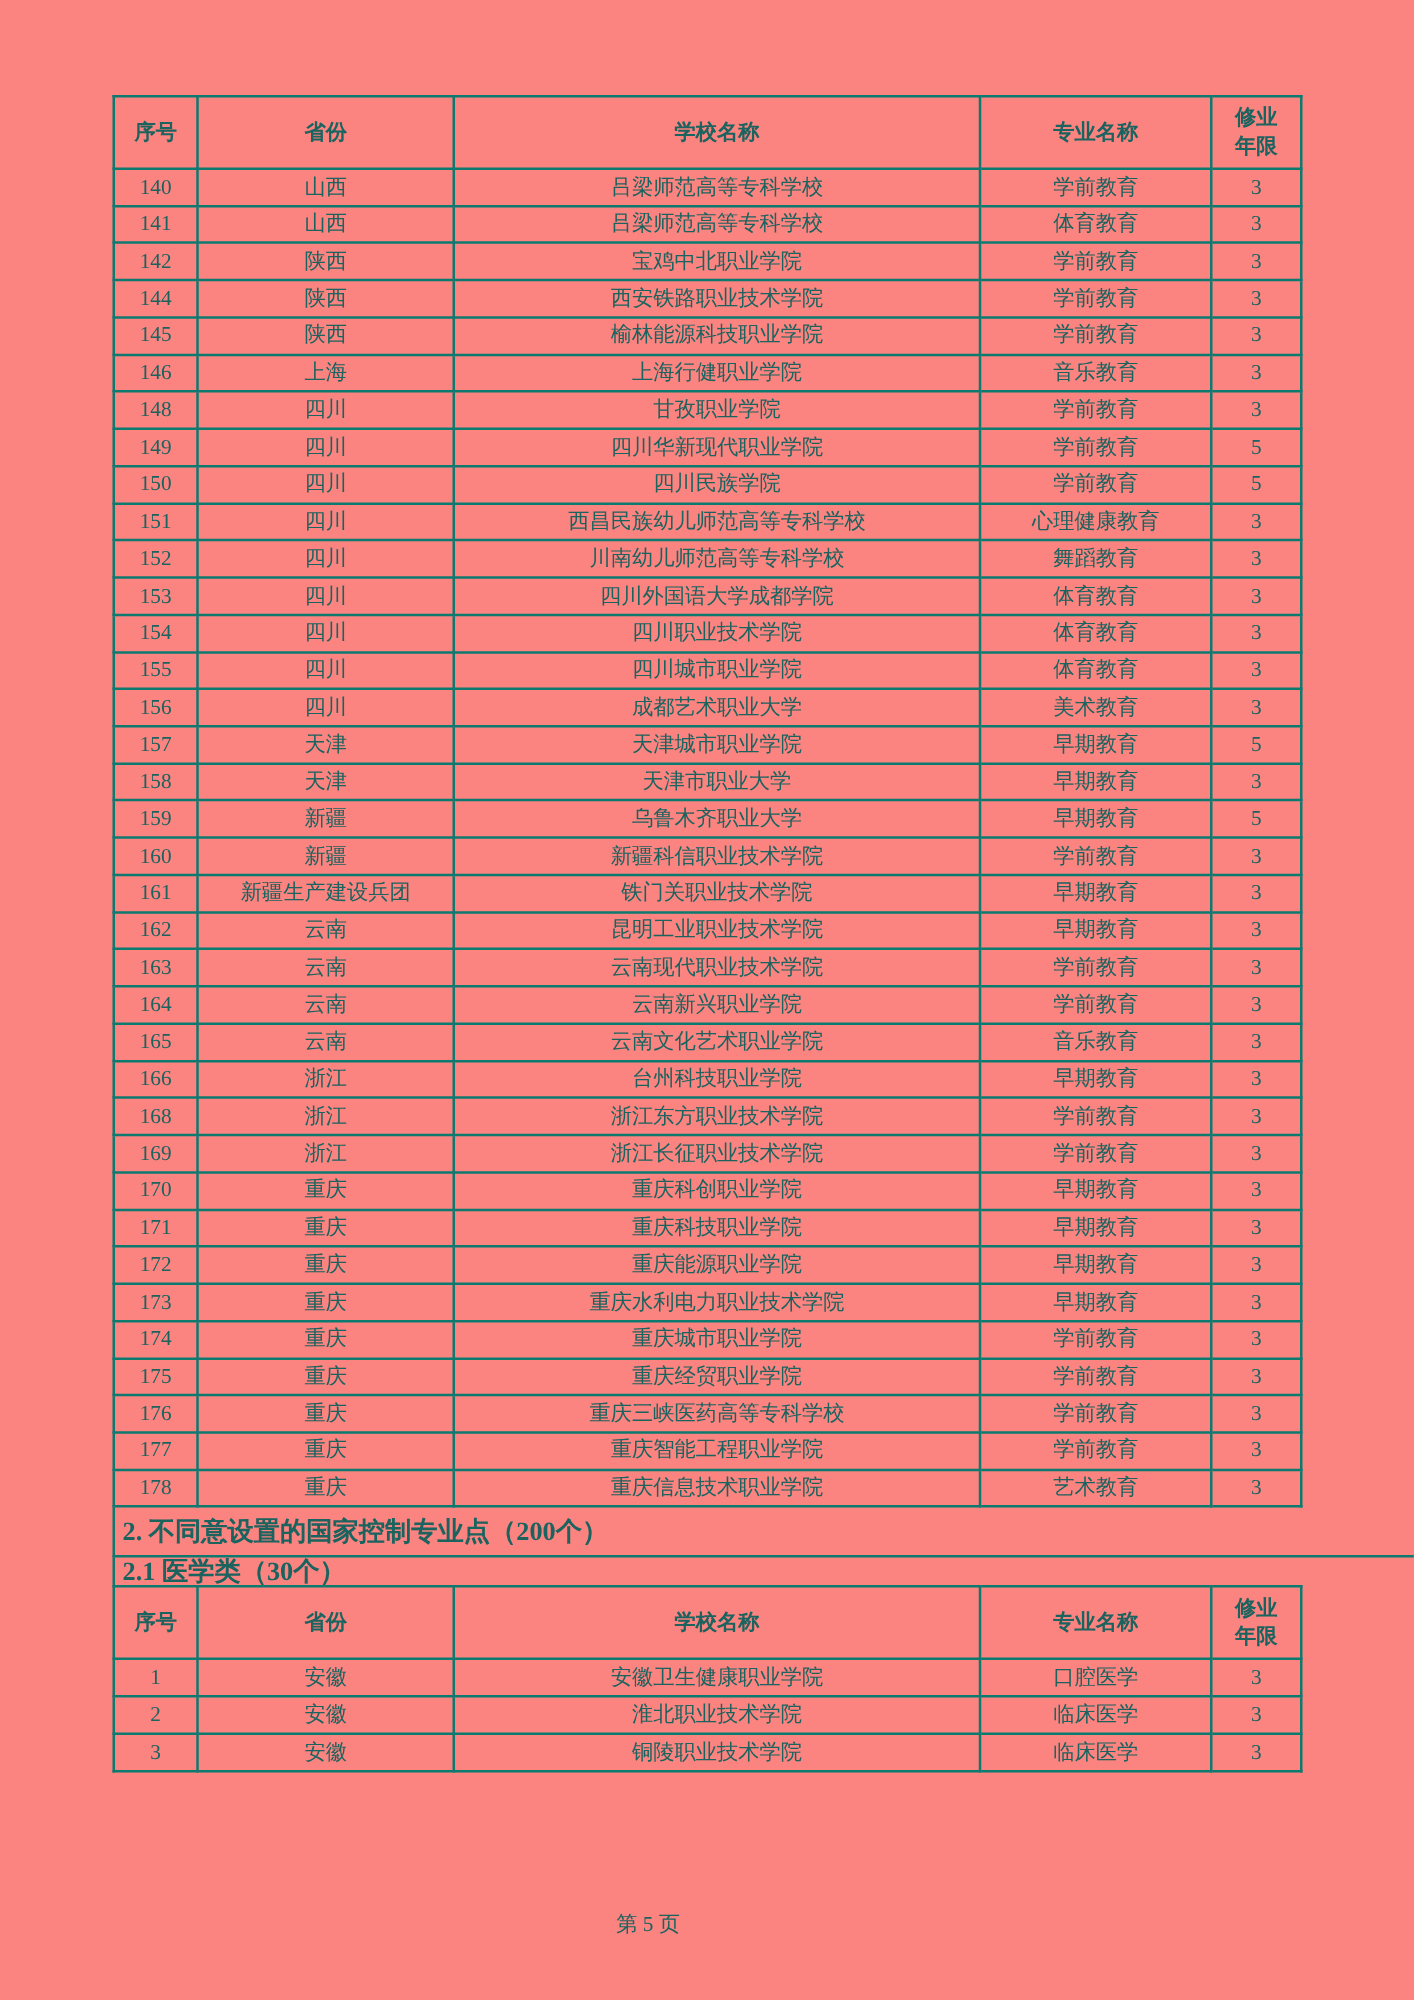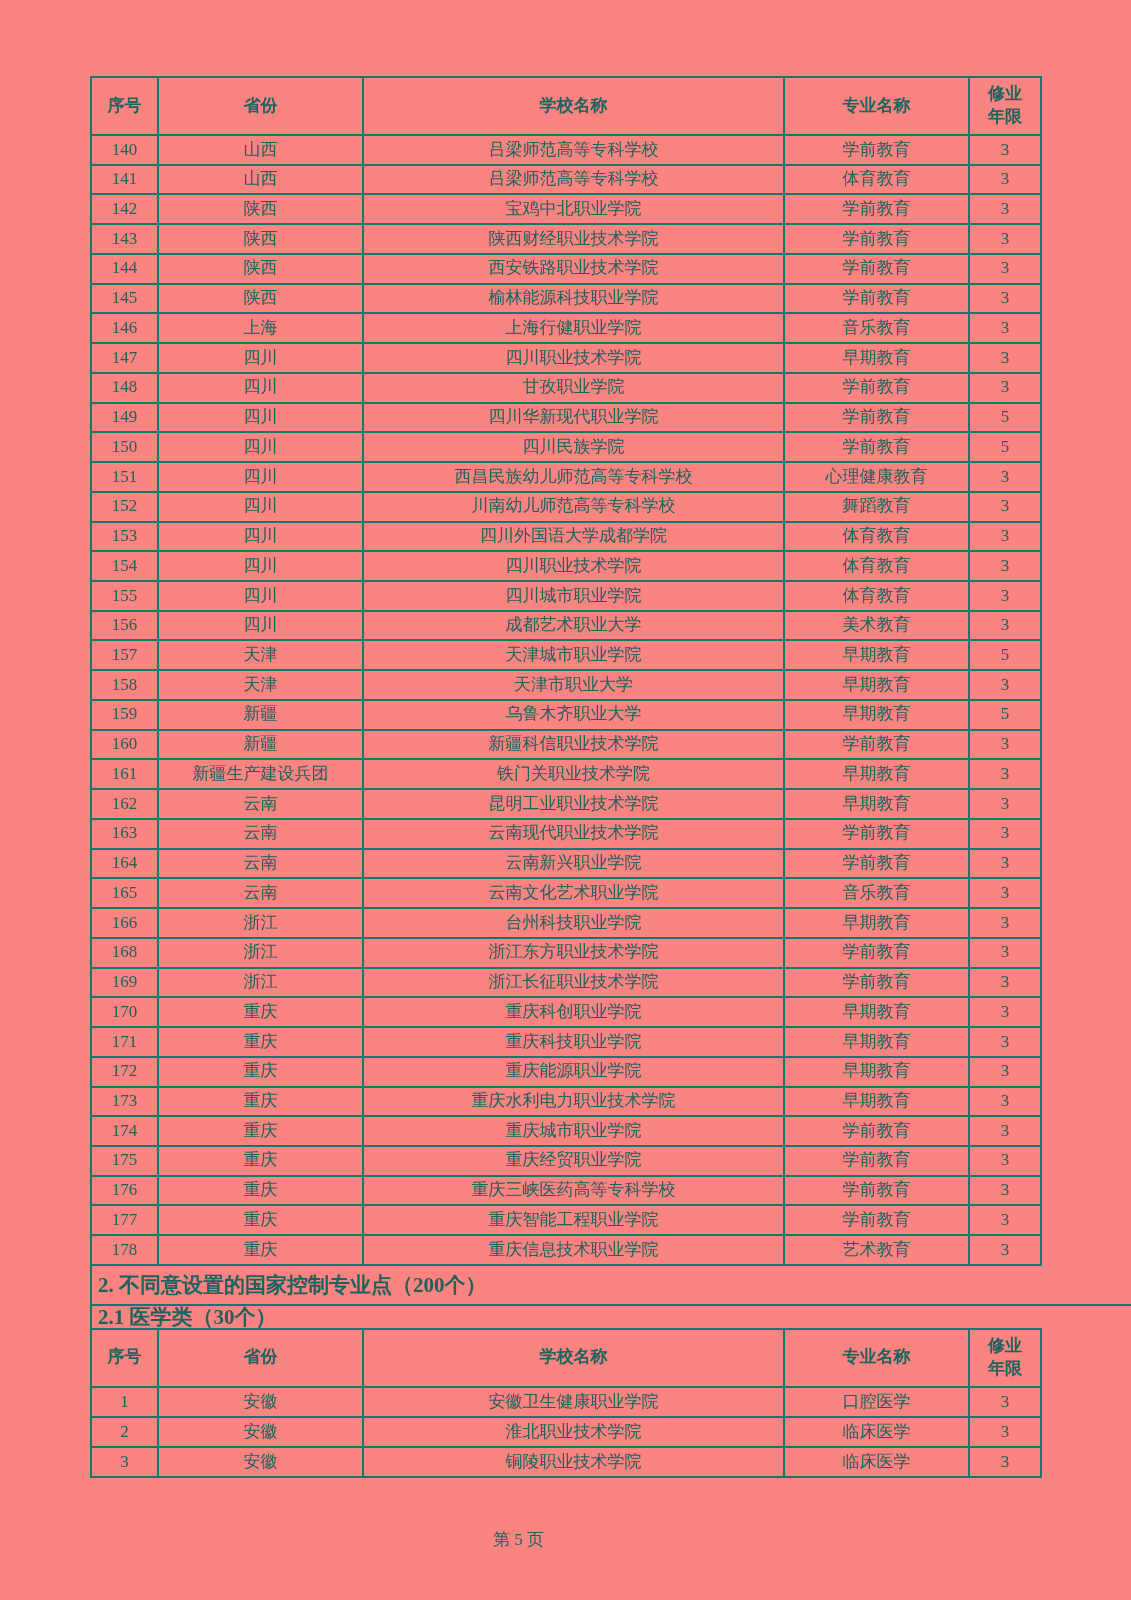--- a/index.html
+++ b/index.html
@@ -107,52 +107,38 @@
           <td>3</td>
         </tr>
         <tr>
           <td>142</td>
           <td>陕西</td>
           <td>宝鸡中北职业学院</td>
           <td>学前教育</td>
           <td>3</td>
         </tr>
         <tr>
-          <td>143</td>
-          <td>陕西</td>
-          <td>陕西财经职业技术学院</td>
-          <td>学前教育</td>
-          <td>3</td>
-        </tr>
-        <tr>
           <td>144</td>
           <td>陕西</td>
           <td>西安铁路职业技术学院</td>
           <td>学前教育</td>
           <td>3</td>
         </tr>
         <tr>
           <td>145</td>
           <td>陕西</td>
           <td>榆林能源科技职业学院</td>
           <td>学前教育</td>
           <td>3</td>
         </tr>
         <tr>
           <td>146</td>
           <td>上海</td>
           <td>上海行健职业学院</td>
           <td>音乐教育</td>
-          <td>3</td>
-        </tr>
-        <tr>
-          <td>147</td>
-          <td>四川</td>
-          <td>四川职业技术学院</td>
-          <td>早期教育</td>
           <td>3</td>
         </tr>
         <tr>
           <td>148</td>
           <td>四川</td>
           <td>甘孜职业学院</td>
           <td>学前教育</td>
           <td>3</td>
         </tr>
         <tr>

